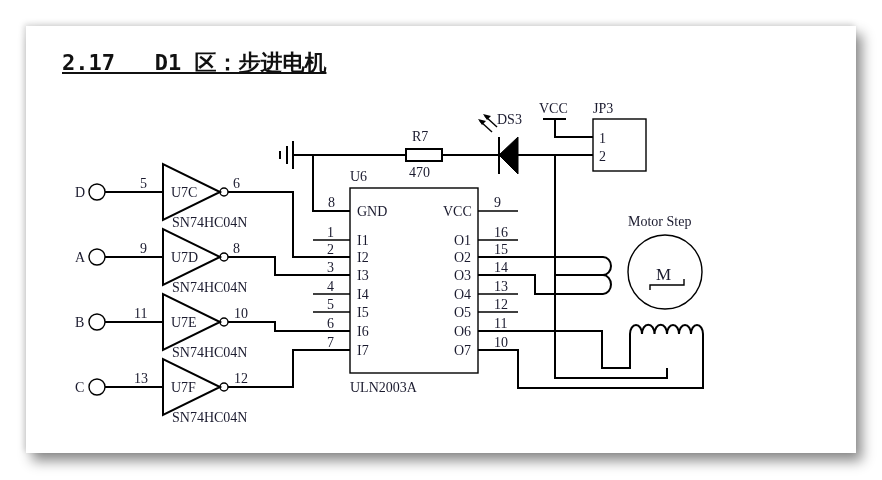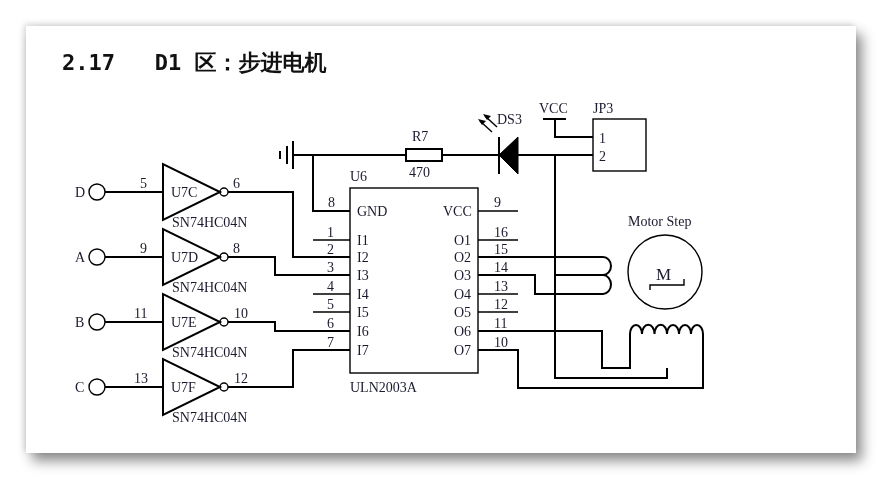--- a/index.html
+++ b/index.html
@@ -18,20 +18,21 @@
   }
   .heading {
     position: absolute;
     left: 62px; top: 48px;
     font-family: "DejaVu Sans Mono", monospace;
     font-weight: bold;
     font-size: 22px;
     color: #111111;
     white-space: pre;
     letter-spacing: 0px;
+    text-decoration: underline;
   }
   svg.schem {
     position: absolute; left: 0; top: 0;
     width: 882px; height: 480px;
   }
   svg.schem text {
     font-family: "Liberation Serif", serif;
     fill: #1a1a2e;
     font-size: 14px;
   }

